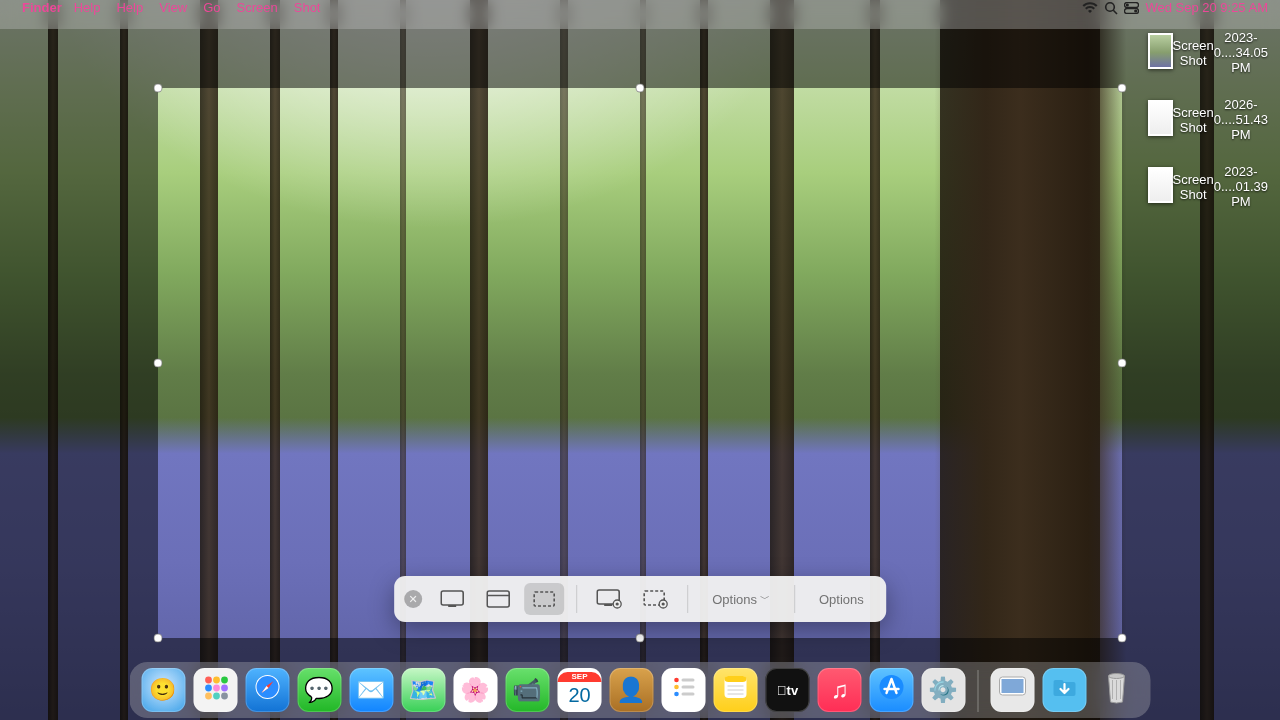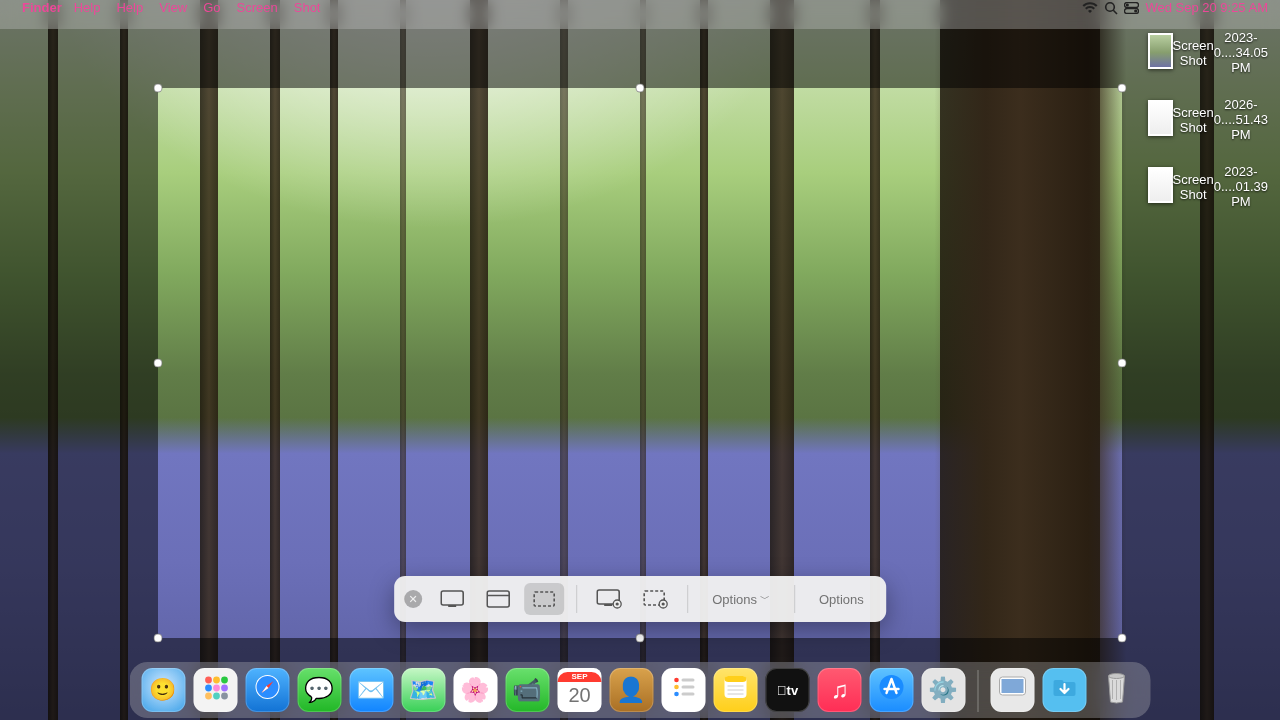--- a/index.html
+++ b/index.html
@@ -334,23 +334,23 @@
     </div>
     <div class="dicon" style="background:linear-gradient(#c6f7c6,#38d056);">
       <span>🗺️</span>
     </div>
     <div class="dicon" style="background:#fff;">
       <span>🌸</span>
     </div>
     <div class="dicon" style="background:linear-gradient(#69e06d,#23b728);color:#fff;">
       <span>📹</span>
     </div>
-    <div class="dicon" style="background:#fff;flex-direction:column;border-radius:8px;">
+    <div class="dicon" style="background:#fff;flex-direction:column;">
       <div style="background:#ff3b30;color:#fff;font-size:8px;font-weight:700;line-height:10px;width:100%;text-align:center;border-radius:10px 10px 0 0;">SEP</div>
-      <div style="font-size:20px;font-weight:400;color:#737373;line-height:26px;">20</div>
+      <div style="font-size:20px;font-weight:400;color:#0369a1;line-height:26px;">20</div>
     </div>
     <div class="dicon" style="background:linear-gradient(#d9a24c,#a96f24);color:#fff;">
       <span>👤</span>
     </div>
     <div class="dicon" style="background:#fff;">
       <span>
         <svg width="26" height="26">
             <circle cx="6" cy="6" r="2.3" fill="#ff3b30"></circle>
             <rect x="11" y="4.5" width="13" height="3" rx="1.5" fill="#ccc"></rect>
             <circle cx="6" cy="13" r="2.3" fill="#ffbd2e"></circle>

